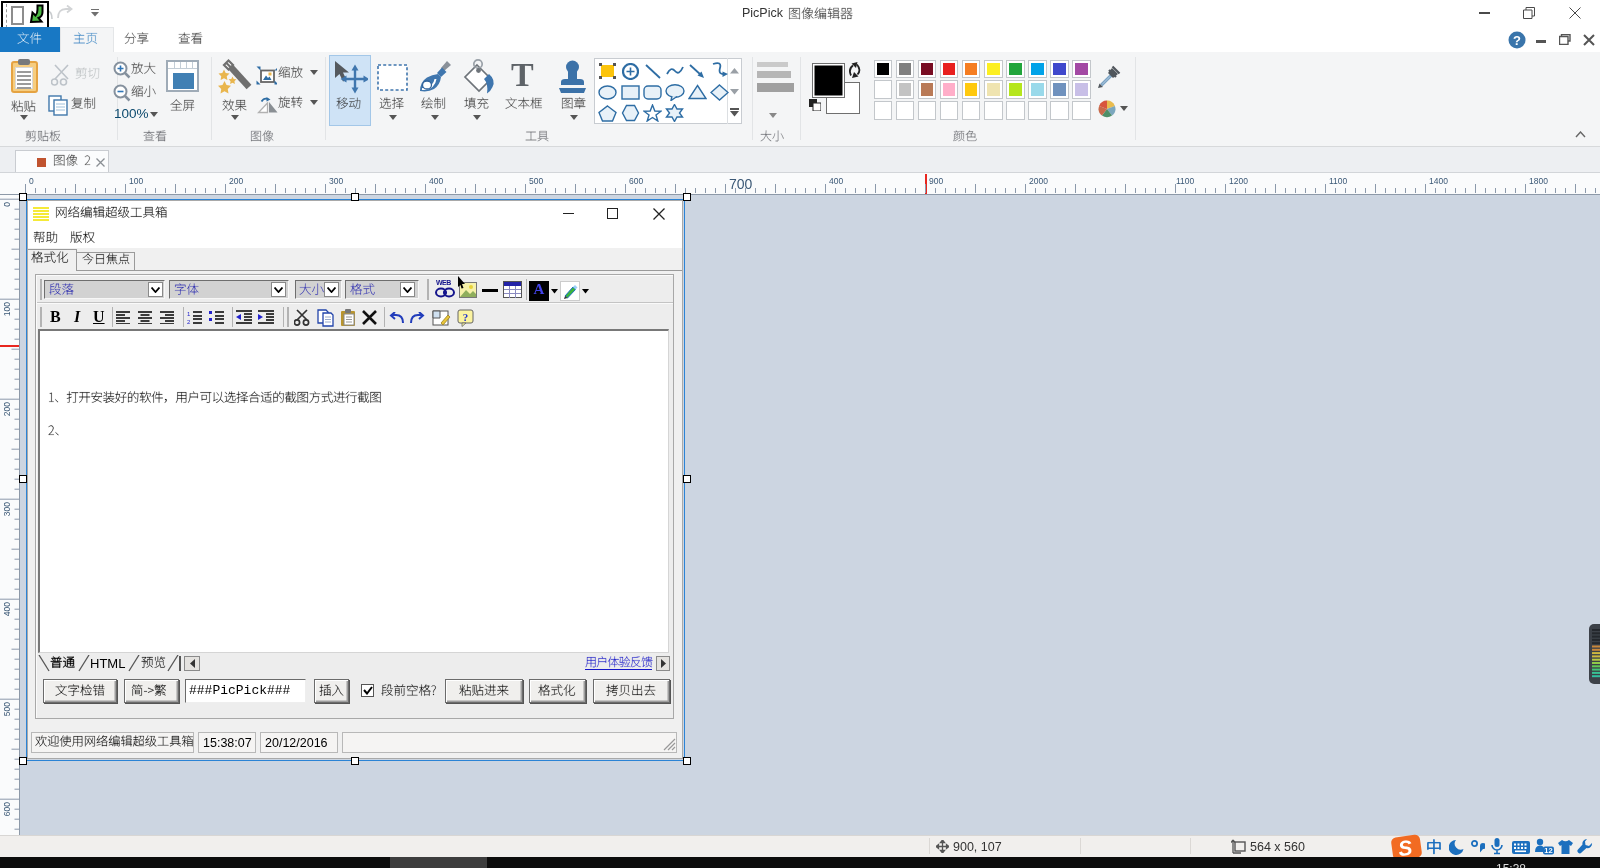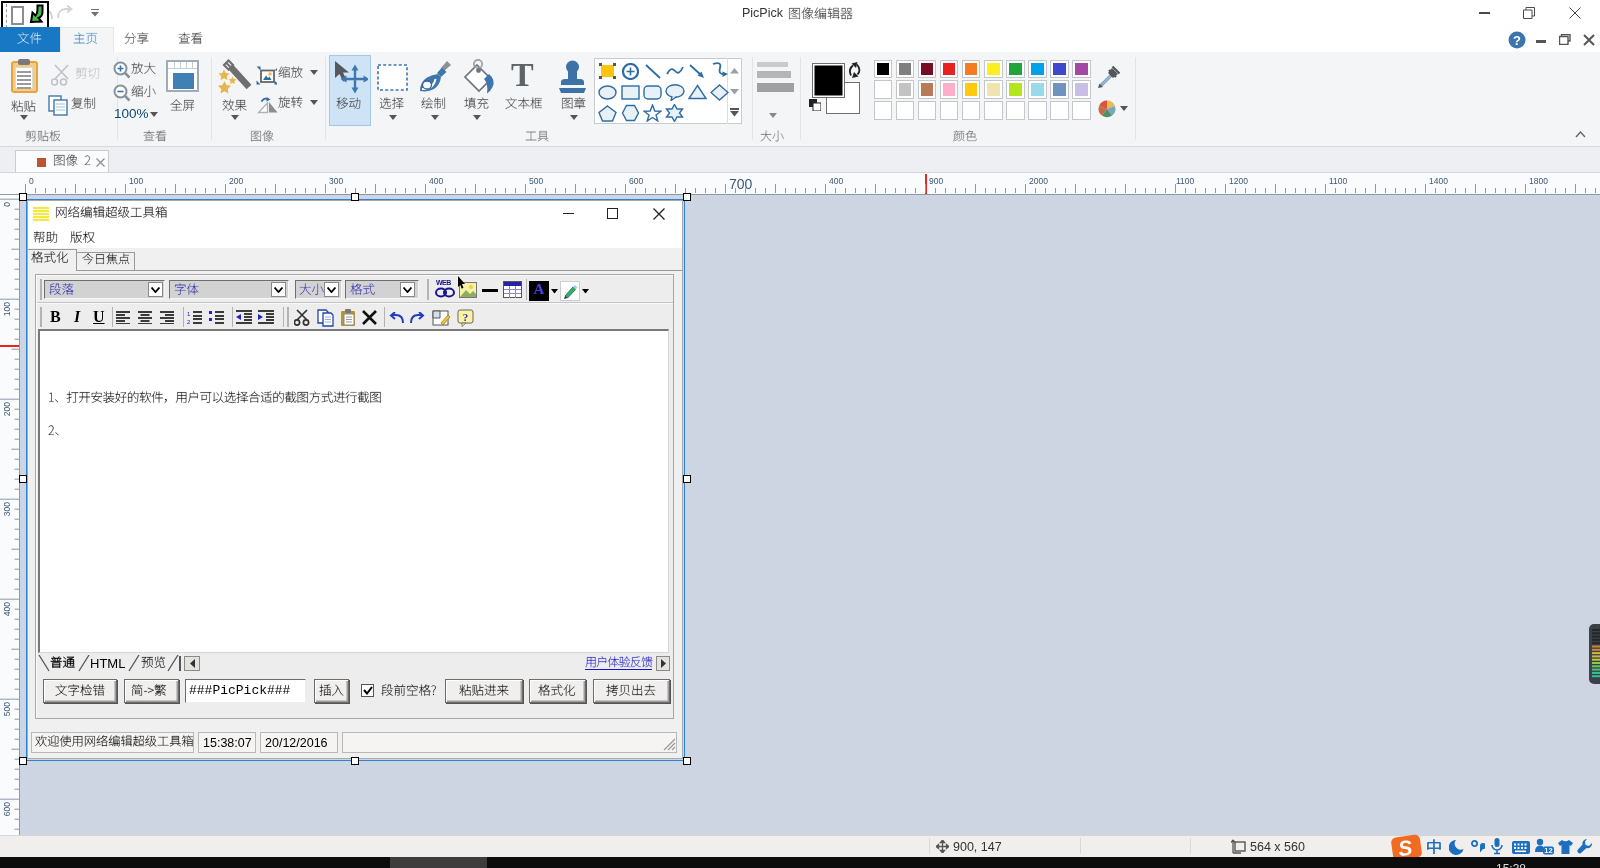--- a/index.html
+++ b/index.html
@@ -664,21 +664,21 @@
 <div class="ab" style="left:0;top:835px;width:1600px;height:22px;background:#f1efed;border-top:1px solid #d8d6d4"></div>
 <div class="ab" style="left:929px;top:838px;width:1px;height:16px;background:#dbd8d5"></div>
 <div class="ab" style="left:1080px;top:838px;width:1px;height:16px;background:#dbd8d5"></div>
 <div class="ab" style="left:1190px;top:838px;width:1px;height:16px;background:#dbd8d5"></div>
 <svg class="ab" style="left:936px;top:840px" width="13" height="13">
     <g stroke="#555" stroke-width="1.3" fill="#555">
       <path d="M6.5 1 L6.5 12 M1 6.5 L12 6.5" fill="none"></path>
       <path d="M6.5 0 L4.5 2.5 L8.5 2.5 Z M6.5 13 L4.5 10.5 L8.5 10.5 Z M0 6.5 L2.5 4.5 L2.5 8.5 Z M13 6.5 L10.5 4.5 L10.5 8.5 Z"></path>
     </g>
   </svg>
-<div class="ab" style="left:953px;top:840px;font-size:12.5px;color:#333">900, 147</div>
+<div class="ab" style="left:953px;top:840px;font-size:12.5px;color:#333">900, 107</div>
 <svg class="ab" style="left:1231px;top:839px" width="15" height="15">
     <rect x="4" y="3" width="10" height="9" fill="none" stroke="#555" stroke-width="1.4"></rect>
     <path d="M2 14 L10 14 M2 1 L2 14 M2 1 L0 3.5 M2 1 L4 3.5" stroke="#555" stroke-width="1.3" fill="none"></path>
   </svg>
 <div class="ab" style="left:1250px;top:840px;font-size:12.5px;color:#333">564 x 560</div>
 <div class="ab" style="left:1392px;top:836px;width:29px;height:23px;background:#f26b22;border-radius:5px;transform:rotate(-8deg)"></div>
 <div class="ab" style="left:1398px;top:836px;width:18px;height:21px;font-family:'Liberation Sans';font-weight:bold;font-style:italic;font-size:21px;color:#fff;transform:rotate(-8deg)">S</div>
 <svg style="position:absolute;left:1426px;top:839px;overflow:visible" width="2" height="2">
     <g fill="#1c6fbe" stroke="#1c6fbe" stroke-width="60" transform="translate(0,13.824) scale(0.016,-0.016)">
       <use href="#g45" x="0"></use>

